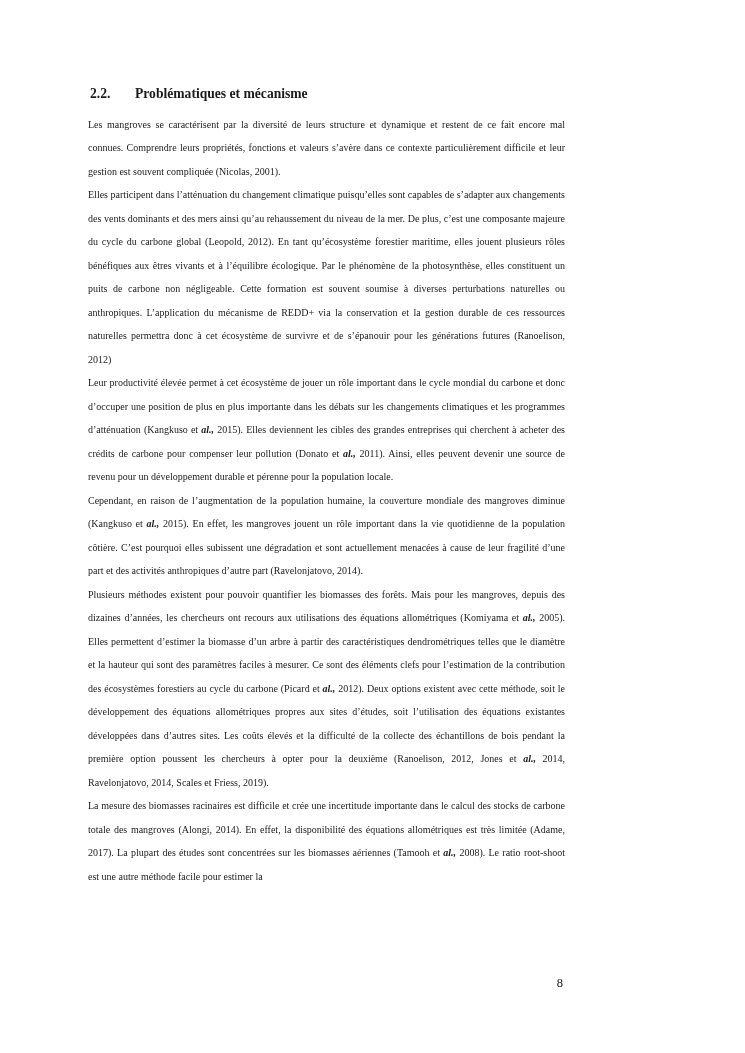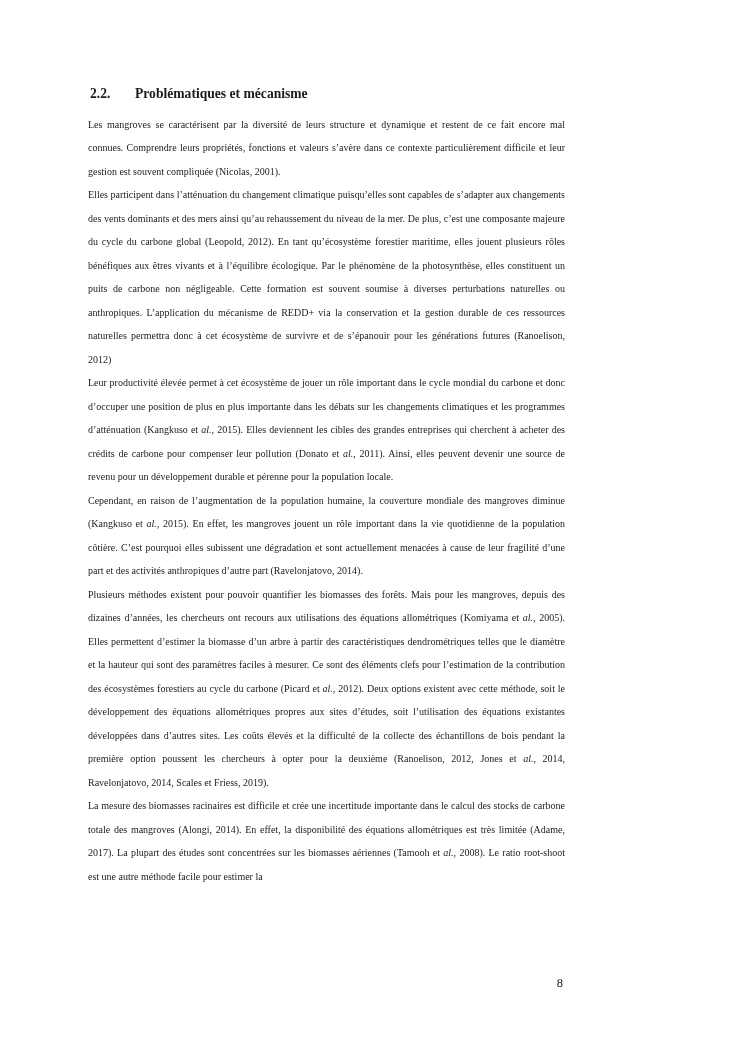--- a/index.html
+++ b/index.html
@@ -35,20 +35,21 @@
     flex: 0 0 45px;
   }
   .para {
     margin: 0;
     font-size: 10px;
     line-height: 23.5px;
     text-align: justify;
   }
   .italic {
     font-style: italic;
+    font-weight: bold;
   }
   .page-number {
     position: absolute;
     right: 90px;
     top: 975px;
     font-size: 12.5px;
     line-height: 16px;
   }
 </style>
 </head>

